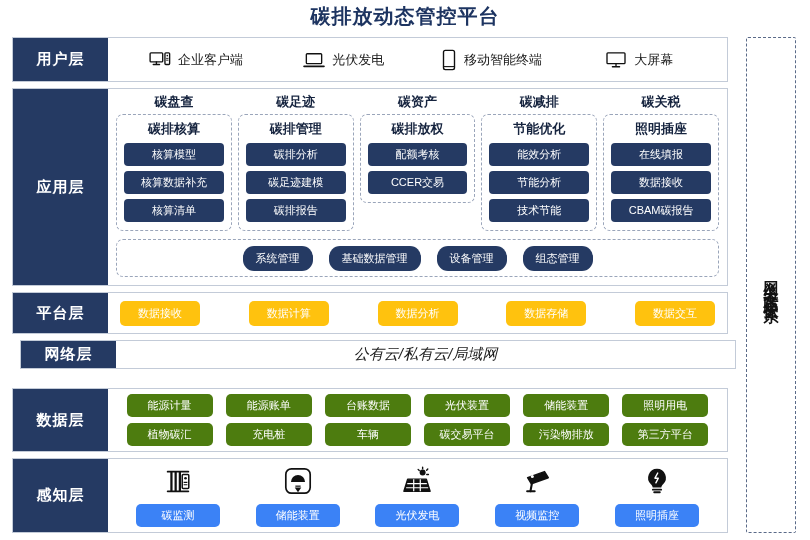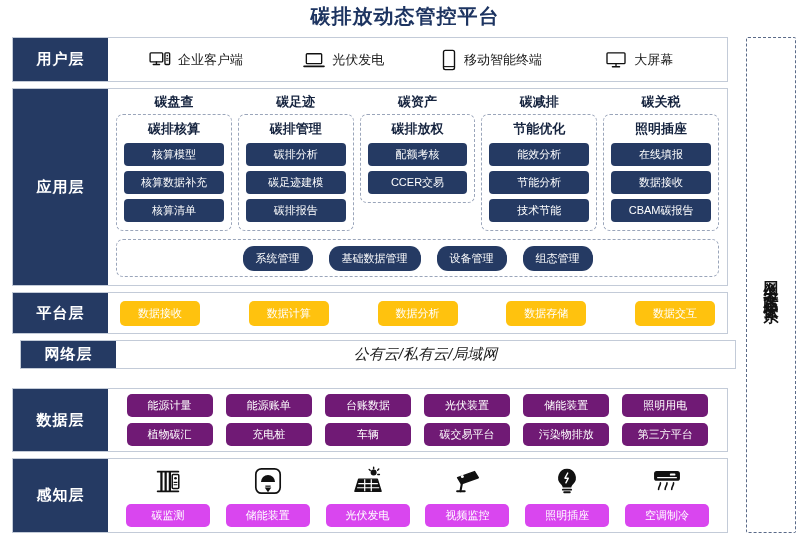--- a/index.html
+++ b/index.html
@@ -192,38 +192,38 @@
   }
 
   
   .data-grid {
     width: 100%;
     padding: 0 12px;
     display: flex; flex-direction: column; gap: 6px;
   }
   .data-line { display: flex; justify-content: space-around; }
   .pill-data {
-    background: #701a75; color: #ffffff;
+    background: #4d7c0f; color: #ffffff;
     font-size: 11px; border-radius: 5px;
     width: 86px; text-align: center; padding: 4px 0;
     white-space: nowrap;
   }
 
   
   .sense-row {
     width: 100%; padding: 0 10px;
     display: flex; justify-content: space-around; align-items: flex-end;
   }
   .sense-item {
     display: flex; flex-direction: column;
     align-items: center; gap: 6px;
   }
   .sense-icon { height: 34px; display: flex; align-items: center; justify-content: center; }
   .sense-label {
-    background: #d946ef; color: #ffffff;
+    background: #3b82f6; color: #ffffff;
     font-size: 11px; border-radius: 5px;
     width: 84px; text-align: center; padding: 4px 0;
     white-space: nowrap;
   }
 </style>
 </head>
 <body>
 
 <div id="page">
 
@@ -454,29 +454,18 @@
           <span class="sense-icon">
             <svg width="30" height="30" viewBox="0 0 32 32" fill="none" stroke="#111" stroke-width="1.8">
               <path d="M16 3a9.5 9.5 0 0 1 6.5 16.4c-1.2 1.2-1.8 2.3-1.9 3.6h-9.2c-.1-1.3-.7-2.4-1.9-3.6A9.5 9.5 0 0 1 16 3z" fill="#111" stroke="none"></path>
               <path d="M11.6 25.2h8.8M13 28h6" stroke-width="2" stroke-linecap="round"></path>
               <path d="M16.8 7.5 13.8 13h3.6l-2.6 5" stroke="#fff" stroke-width="1.5" stroke-linejoin="round" stroke-linecap="round" fill="none"></path>
             </svg>
           </span>
           <span class="sense-label">照明插座</span>
         </div>
 
-        <div class="sense-item">
-          <span class="sense-icon">
-            <svg width="30" height="30" viewBox="0 0 32 32" fill="none" stroke="#111" stroke-width="1.6">
-              <rect x="3" y="6" width="26" height="9" rx="2" fill="#111" stroke="#111"></rect>
-              <path d="M5.5 12.4h21" stroke="#fff" stroke-width="1.3"></path>
-              <rect x="19" y="8" width="6" height="2.2" rx="1" fill="#fff" stroke="none"></rect>
-              <path d="M9 18c0 3-2 4-2 7M16 18c0 3-2 4-2 7M23 18c0 3-2 4-2 7" stroke-width="1.7" stroke-linecap="round"></path>
-            </svg>
-          </span>
-          <span class="sense-label">空调制冷</span>
-        </div>
 
       </div>
     </div>
   </div>
 
 </div>
 
 </body></html>

